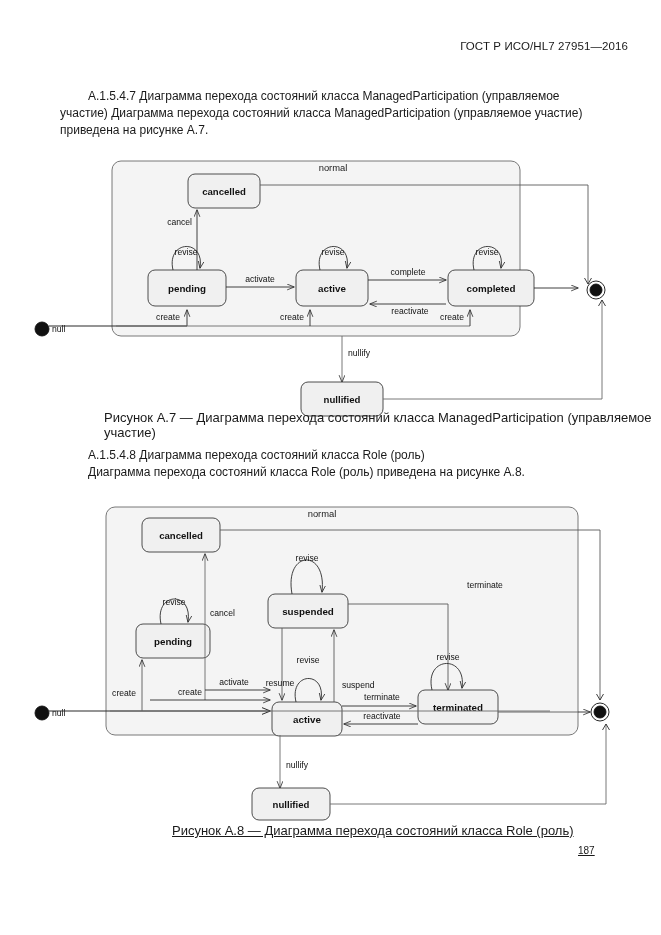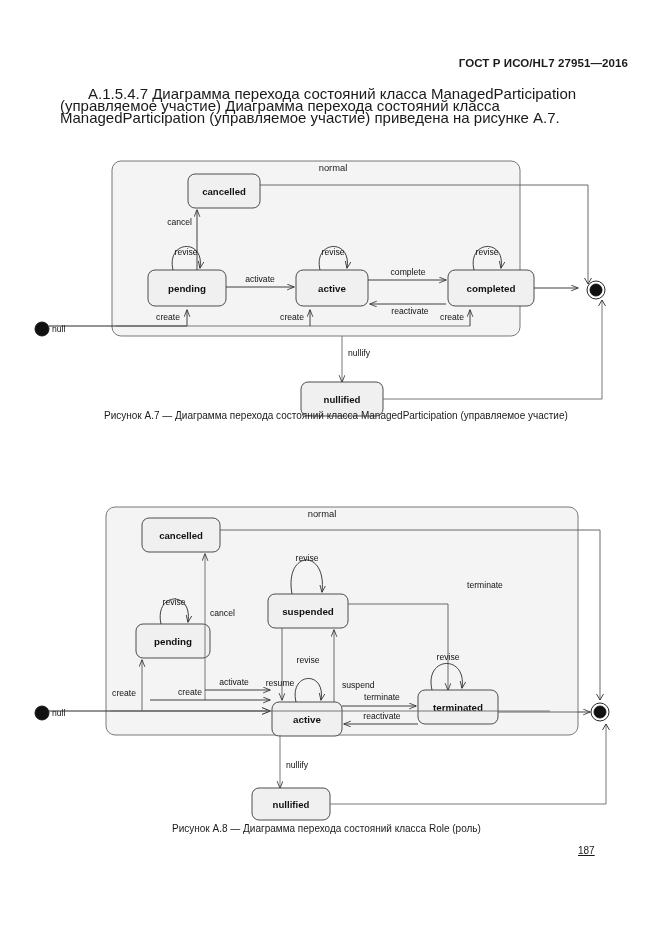--- a/index.html
+++ b/index.html
@@ -3,29 +3,29 @@
 <meta charset="utf-8">
 <style>
   html,body{margin:0;padding:0;}
   body{
     width:661px;height:935px;background:#ffffff;position:relative;
     font-family:"Liberation Sans", sans-serif;color:#1a1a1a;
     -webkit-font-smoothing:antialiased;
   }
   .page{position:absolute;inset:0;}
   .hdr{
-    position:absolute;top:57px;right:33px;
-    font-size:11.5px;font-weight:bold;letter-spacing:.1px;
+    position:absolute;top:40px;right:33px;
+    font-size:11.5px;font-weight:normal;letter-spacing:.1px;
   }
-  .para{position:absolute;font-size:15px;line-height:12px;}
+  .para{position:absolute;font-size:12px;line-height:17px;}
   .p1{top:88px;left:60px;width:545px;text-indent:28px;}
   .p2{top:447px;left:88px;width:520px;}
-  .cap{position:absolute;font-size:10px;}
+  .cap{position:absolute;font-size:13px;}
   .cap1{top:410px;left:104px;}
-  .cap2{top:823px;left:172px;}
+  .cap2{top:823px;left:172px;text-decoration:underline;}
   .pageno{position:absolute;top:845px;left:578px;font-size:10px;text-decoration:underline;}
 
   .fig{position:absolute;margin-top:16px;}
   .fig svg{display:block;}
 
   
 </style>
 </head>
 <body>
 
@@ -111,20 +111,24 @@
       <path d="M572,146 L568.5,152 M572,146 L575.5,152" stroke="#2b2b2b"></path>
 
       <circle cx="566" cy="136" r="9" fill="#ffffff" stroke="#111"></circle>
       <circle cx="566" cy="136" r="6" fill="#111" stroke="#111"></circle>
     </g>
   </svg>
   </div>
 
   <div class="cap cap1">Рисунок А.7 — Диаграмма перехода состояний класса ManagedParticipation (управляемое участие)</div>
 
+  <div class="para p2">
+    <span>A.1.5.4.8 Диаграмма перехода состояний класса Role (роль)</span><br>
+    <span>Диаграмма перехода состояний класса Role (роль) приведена на рисунке А.8.</span>
+  </div>
 
   <div class="fig" style="top:484px;left:30px;">
   <svg width="620" height="330" viewBox="0 0 620 330" xmlns="http://www.w3.org/2000/svg">
     <defs>
       <marker id="ah2" markerWidth="9" markerHeight="9" refX="7.6" refY="3.2" orient="auto">
         <path d="M0,0 L8,3.2 L0,6.4" fill="none" stroke="#2b2b2b" stroke-width="0.9"></path>
       </marker>
     </defs>
     <g stroke="#4a4a4a" fill="none" stroke-width="0.9" font-family="Liberation Sans, sans-serif" font-size="8.6">
 

